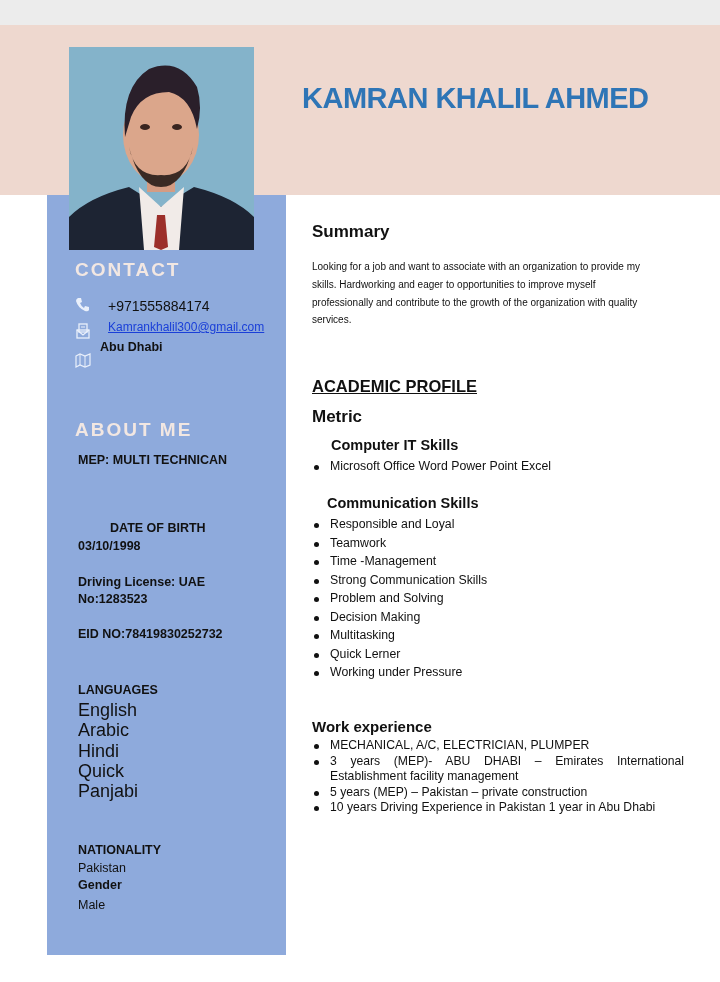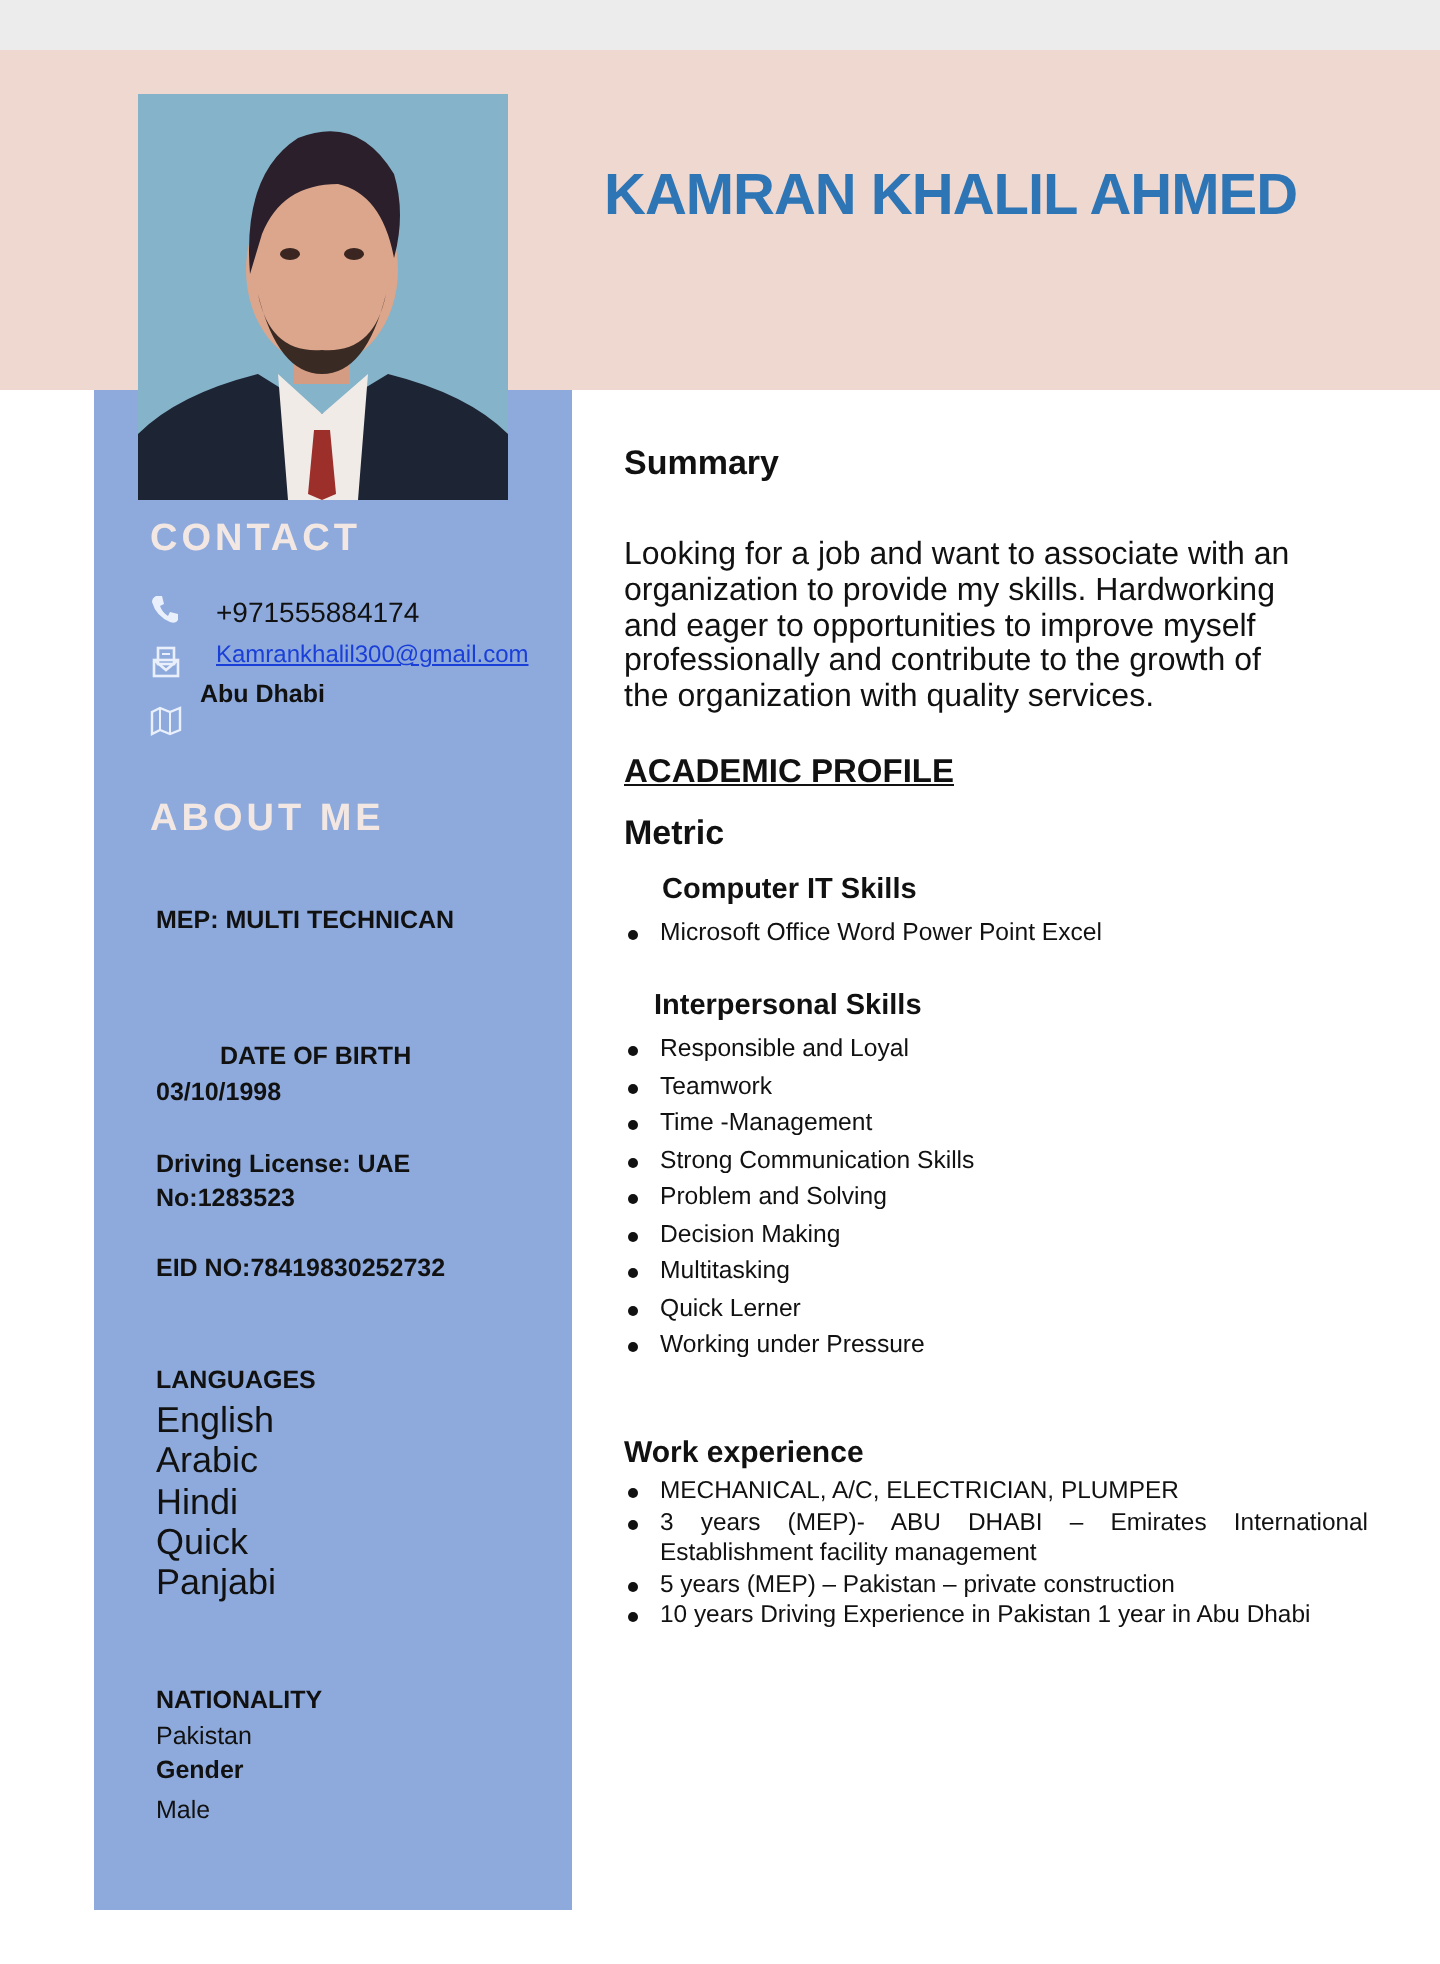--- a/index.html
+++ b/index.html
@@ -28,22 +28,22 @@
   }
   .contact-icon { position: absolute; left: 75px; width: 16px; height: 16px; }
   .contact-text { position: absolute; font-size: 14px; color: #111; }
   .email { font-size: 12px; color: #1a3fd8; text-decoration: underline; }
   .side-text { position: absolute; left: 78px; font-size: 12.5px; color: #111; line-height: 18px; }
   .bold { font-weight: bold; }
   .lang-list { position: absolute; left: 78px; top: 700px; font-size: 18px; color: #111; }
   .lang-list div { height: 20.3px; }
   .main-h { position: absolute; left: 312px; font-weight: bold; color: #111; }
   .summary {
-    position: absolute; left: 312px; top: 269px; width: 345px;
-    font-size: 16px; line-height: 17.8px; color: #111;
+    position: absolute; left: 312px; top: 258px; width: 345px;
+    font-size: 10px; line-height: 17.8px; color: #111;
   }
   ul.bullets { position: absolute; left: 312px; margin: 0; padding: 0; list-style: none; font-size: 12.3px; color: #111; }
   ul.bullets li { position: relative; padding-left: 18px; height: 18.5px; line-height: 18.5px; }
   ul.bullets li::before {
     content: ""; position: absolute; left: 2px; top: 8px; width: 5px; height: 5px;
     border-radius: 50%; background: #111;
   }
   .sub-h { position: absolute; font-size: 14.5px; font-weight: bold; color: #111; }
   ul.work { position: absolute; left: 312px; top: 738px; width: 372px; margin: 0; padding: 0; list-style: none; font-size: 12.2px; color: #111; }
   ul.work li { position: relative; padding-left: 18px; line-height: 15.5px; text-align: justify; }
@@ -91,21 +91,21 @@
 </svg>
 <a class="contact-text email" style="left:108px; top:320px;">Kamrankhalil300@gmail.com</a>
 
 <div class="contact-text bold" style="left:100px; top:340px; font-size:12.5px;">Abu Dhabi</div>
 <svg class="contact-icon" style="top:352px;" viewBox="0 0 16 16">
   <path d="M1 4 L5 2 L10 4 L15 2 L15 13 L10 15 L5 13 L1 15 Z" fill="none" stroke="#eaf0fb" stroke-width="1.2"></path>
   <line x1="5" y1="2" x2="5" y2="13" stroke="#eaf0fb" stroke-width="1"></line>
   <line x1="10" y1="4" x2="10" y2="15" stroke="#eaf0fb" stroke-width="1"></line>
 </svg>
 
-<div class="side-heading" style="top:399px;">ABOUT  ME</div>
+<div class="side-heading" style="top:419px;">ABOUT  ME</div>
 
 <div class="side-text bold" style="top:451px;">MEP: MULTI TECHNICAN</div>
 
 <div class="side-text bold" style="top:519px;padding-left:32px;">DATE OF BIRTH</div>
 <div class="side-text bold" style="top:537px;">03/10/1998</div>
 
 <div class="side-text bold" style="top:573px;">Driving License: UAE</div>
 <div class="side-text bold" style="top:590px;">No:1283523</div>
 
 <div class="side-text bold" style="top:625px;">EID NO:78419830252732</div>
@@ -128,21 +128,21 @@
 <div class="summary">Looking for a job and want to associate with an organization to provide my skills. Hardworking and eager to opportunities to improve myself professionally and contribute to the growth of the organization with quality services.</div>
 
 <div class="main-h" style="top:377px; font-size:16.5px; text-decoration:underline;">ACADEMIC PROFILE</div>
 <div class="main-h" style="top:407px; font-size:17px;">Metric</div>
 
 <div class="sub-h" style="left:331px; top:437px;">Computer IT Skills</div>
 <ul class="bullets" style="top:457px;">
   <li>Microsoft Office Word Power Point Excel</li>
 </ul>
 
-<div class="sub-h" style="left:327px; top:495px;">Interpersonal Skills</div>
+<div class="sub-h" style="left:327px; top:495px;">Communication Skills</div>
 <ul class="bullets" style="top:515px;">
   <li>Responsible and Loyal</li>
   <li>Teamwork</li>
   <li>Time -Management</li>
   <li>Strong Communication Skills</li>
   <li>Problem and Solving</li>
   <li>Decision Making</li>
   <li>Multitasking</li>
   <li>Quick Lerner</li>
   <li>Working under Pressure</li>

